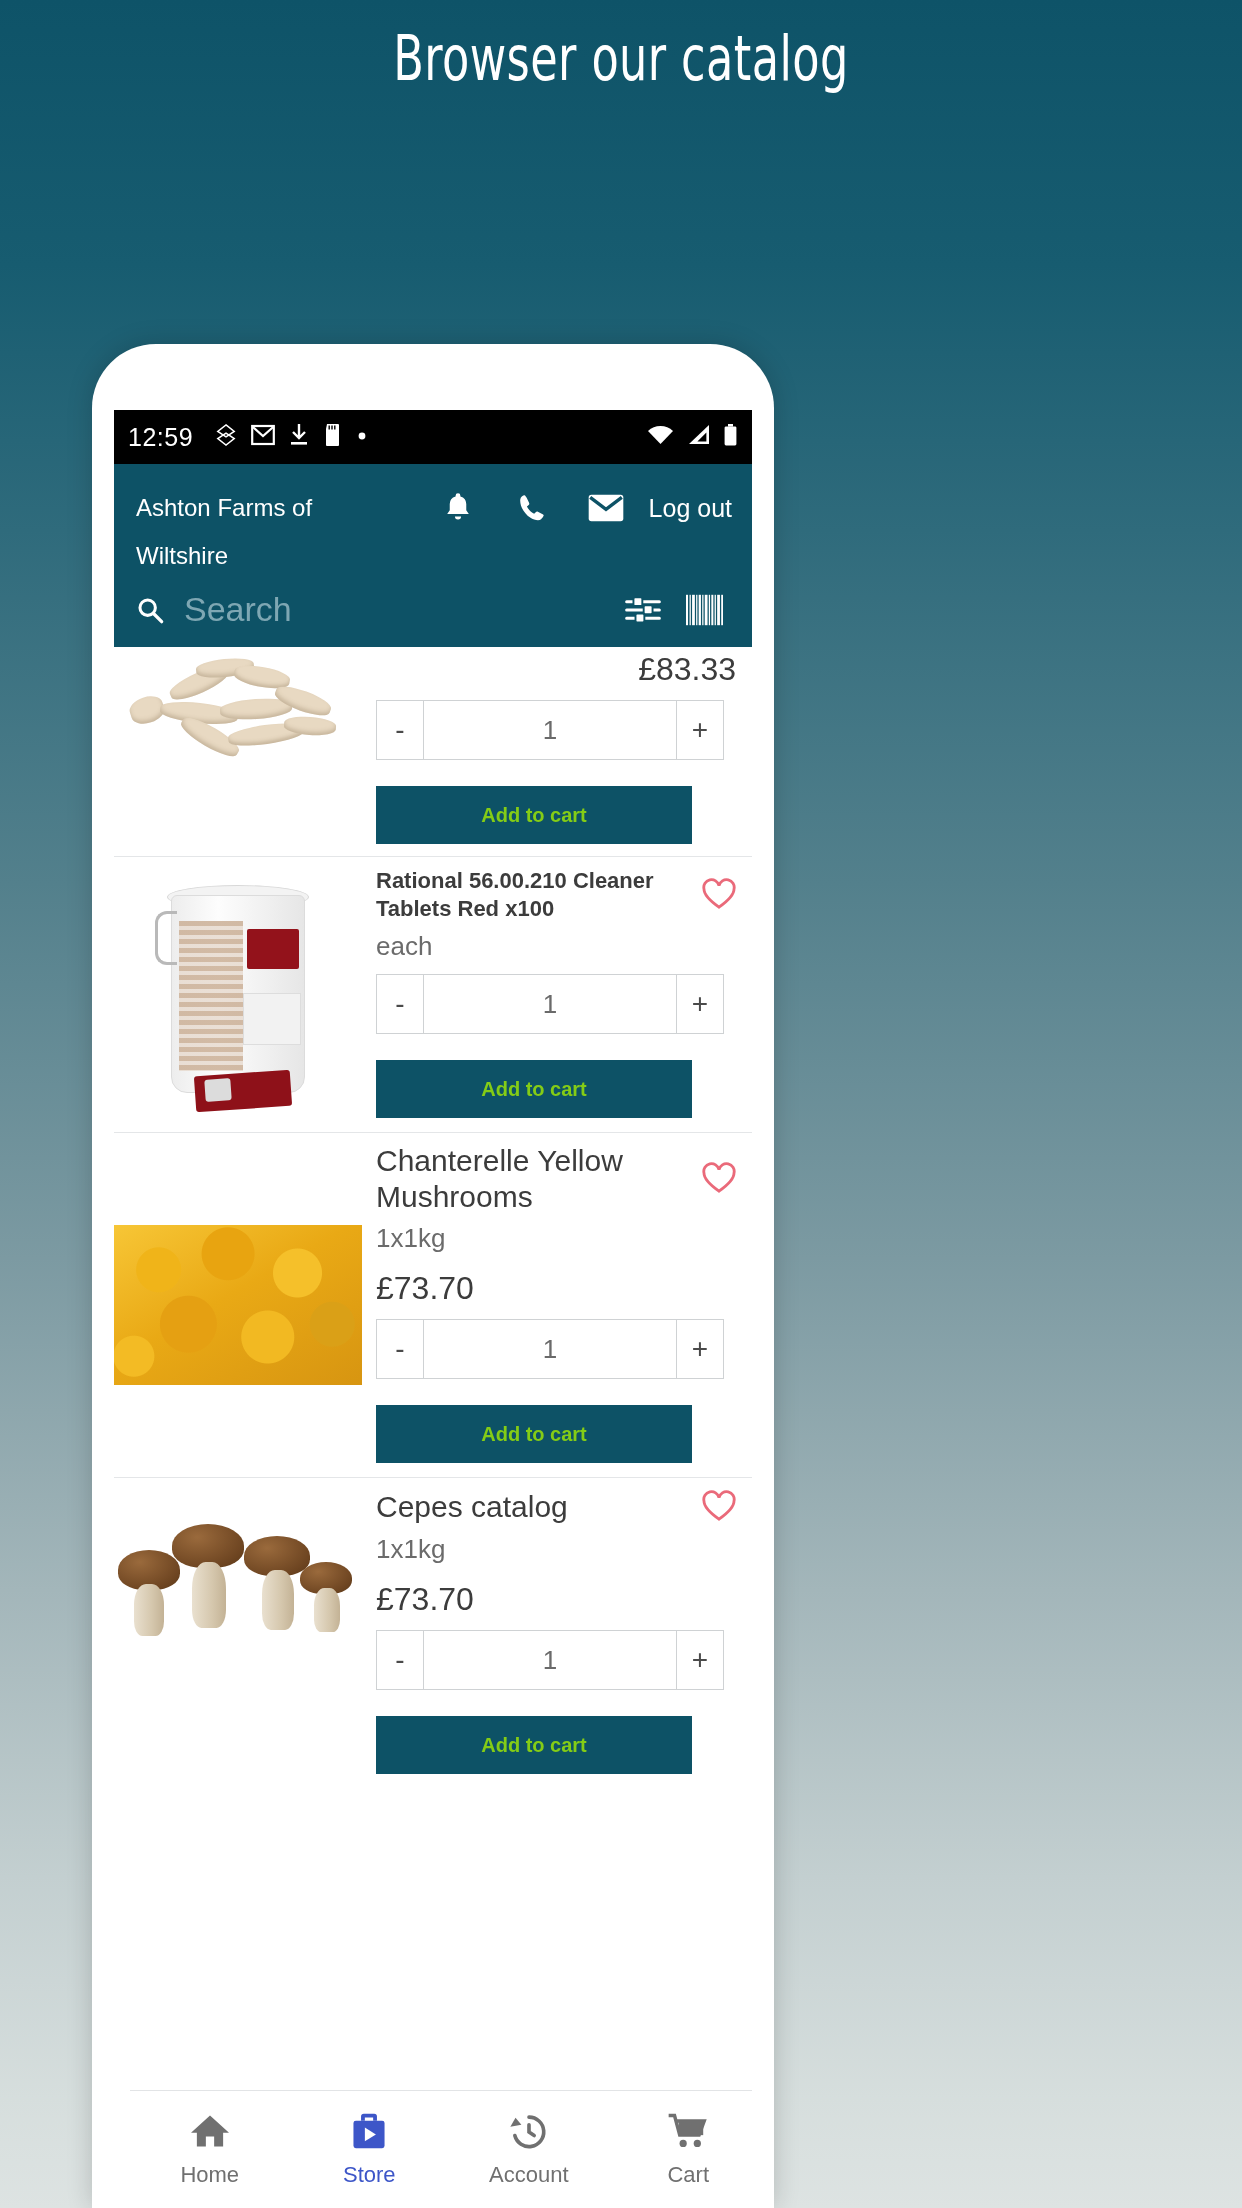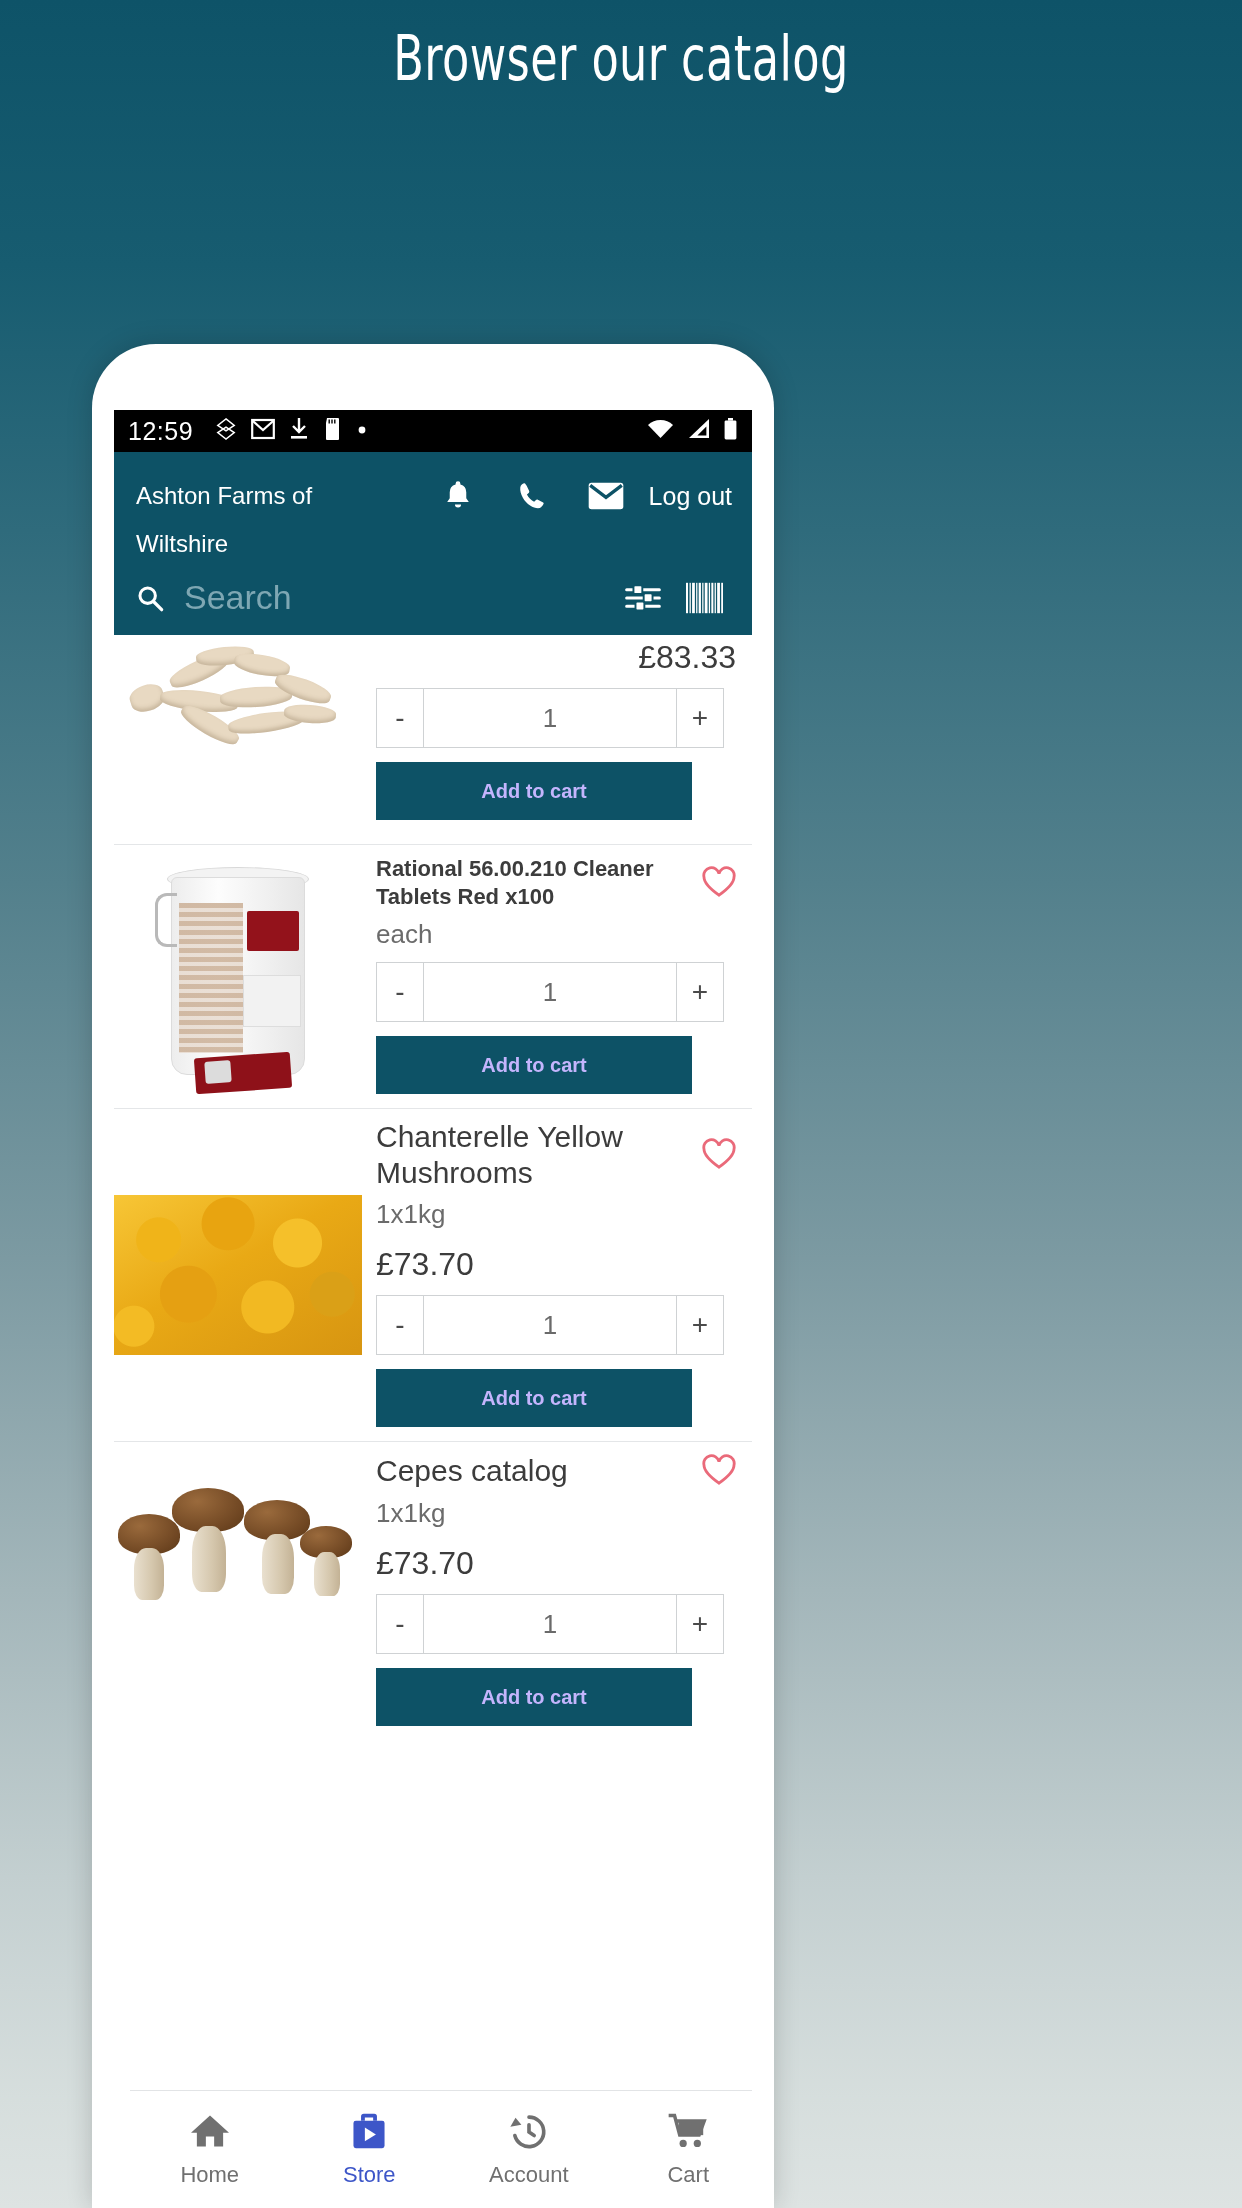--- a/index.html
+++ b/index.html
@@ -26,21 +26,21 @@
     overflow:hidden;
     box-shadow:0 0 26px rgba(0,0,0,.18);
   }
   #screen{
     position:absolute; left:22px; top:66px; width:638px; height:1798px;
     background:#ffffff; overflow:hidden;
   }
 
   
   .statusbar{
-    height:42px; background:#000000; display:flex; align-items:center;
+    height:54px; background:#000000; display:flex; align-items:center;
     padding:0 14px; color:#ffffff;
   }
   .sb-time{ font-size:25px; font-family:"Liberation Sans",sans-serif; letter-spacing:.5px;}
   .sb-left-icons{ display:flex; align-items:center; gap:14px; margin-left:22px; }
   .sb-spacer{ flex:1; }
   .sb-right-icons{ display:flex; align-items:center; gap:12px; }
   .sb-ic{ display:block; }
 
   
   .appbar{ background:#0d5266; padding:0 0 0 0; }
@@ -79,21 +79,21 @@
   .st-btn{
     width:48px; border:1px solid #cfd2d4; display:flex; align-items:center;
     justify-content:center; font-size:28px; color:#4a4a4a; background:#fff;
   }
   .st-val{
     flex:1; border-top:1px solid #cfd2d4; border-bottom:1px solid #cfd2d4;
     display:flex; align-items:center; justify-content:center;
     font-size:26px; color:#6a6a6a; background:#fff;
   }
   .addcart{
-    margin-top:14px; width:316px; height:58px; background:#0d5266; color:#c4b5fd;
+    margin-top:26px; width:316px; height:58px; background:#0d5266; color:#84cc16;
     font-size:20px; font-weight:700; display:flex; align-items:center; justify-content:center;
   }
 
   
   .art-crosne{ width:228px; height:118px; position:relative; }
   .art-crosne i{ position:absolute; background:#e8d9c2; border-radius:50%/40%; box-shadow:inset 0 -3px 4px rgba(160,140,110,.45); }
   .art-bucket{ width:190px; height:236px; position:relative; }
   .art-chanterelle{
     width:248px; height:160px;
     background:

